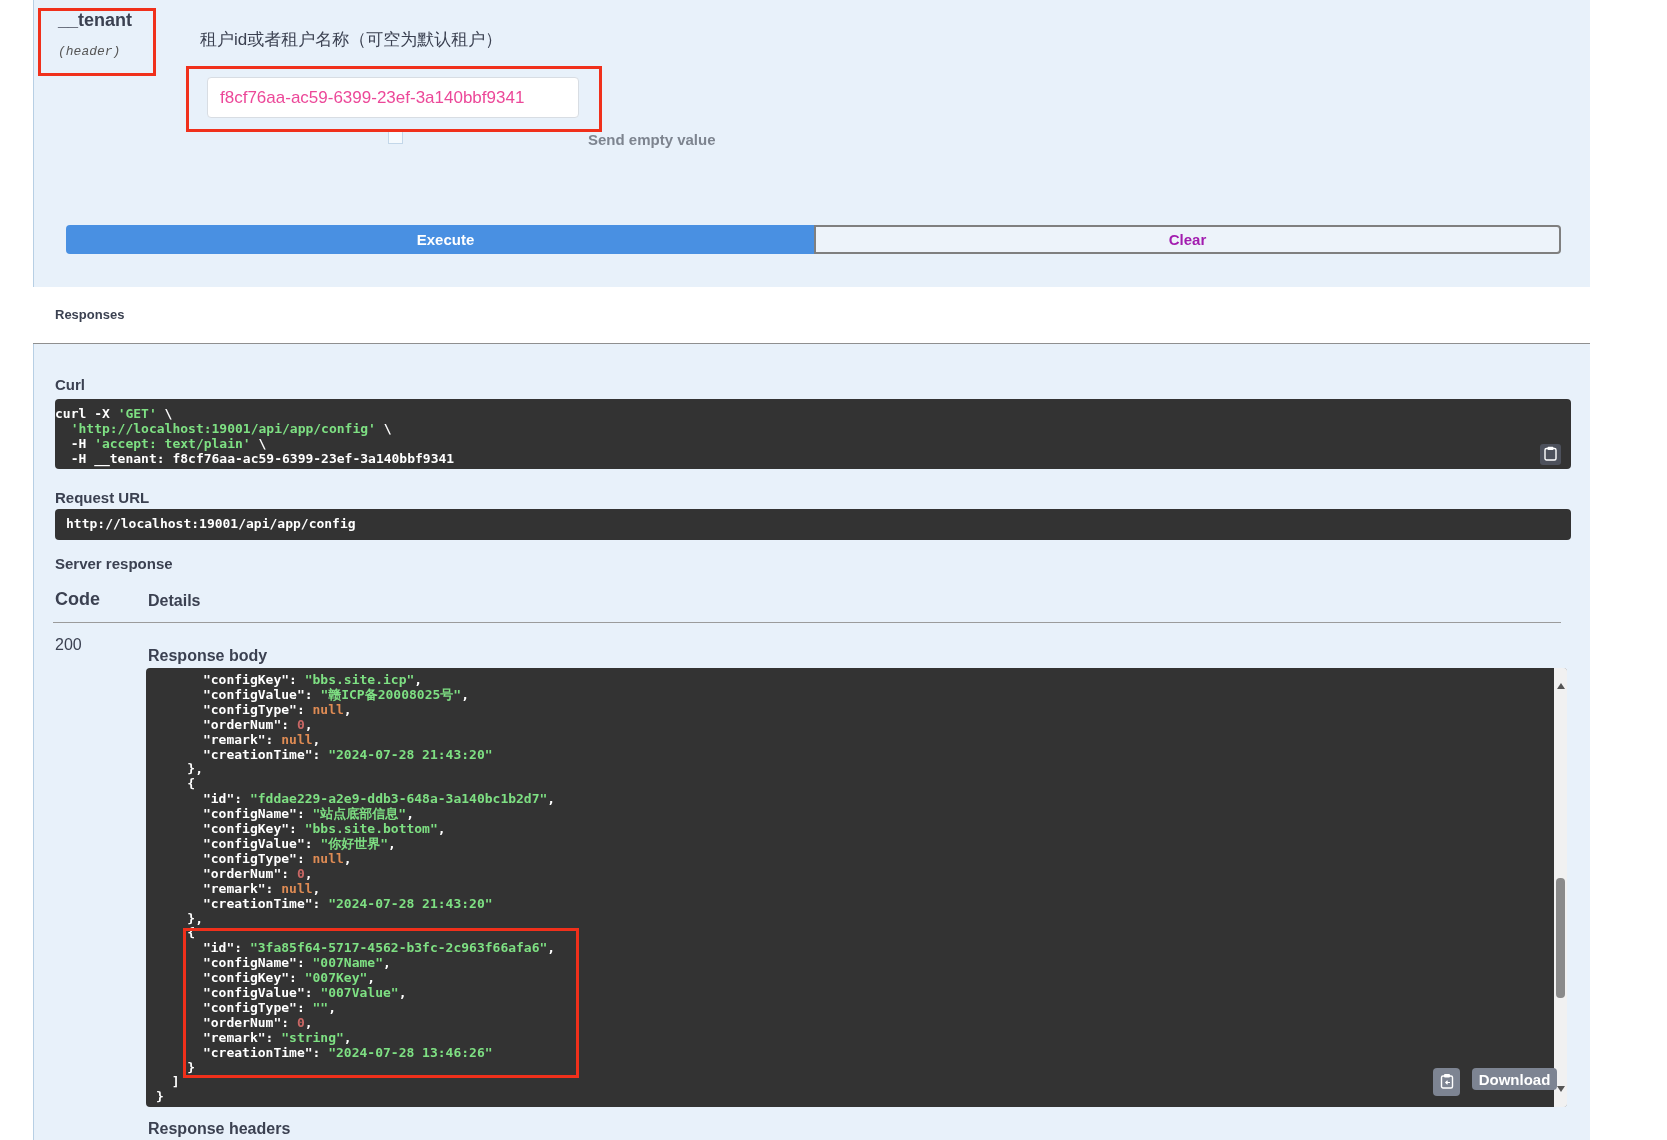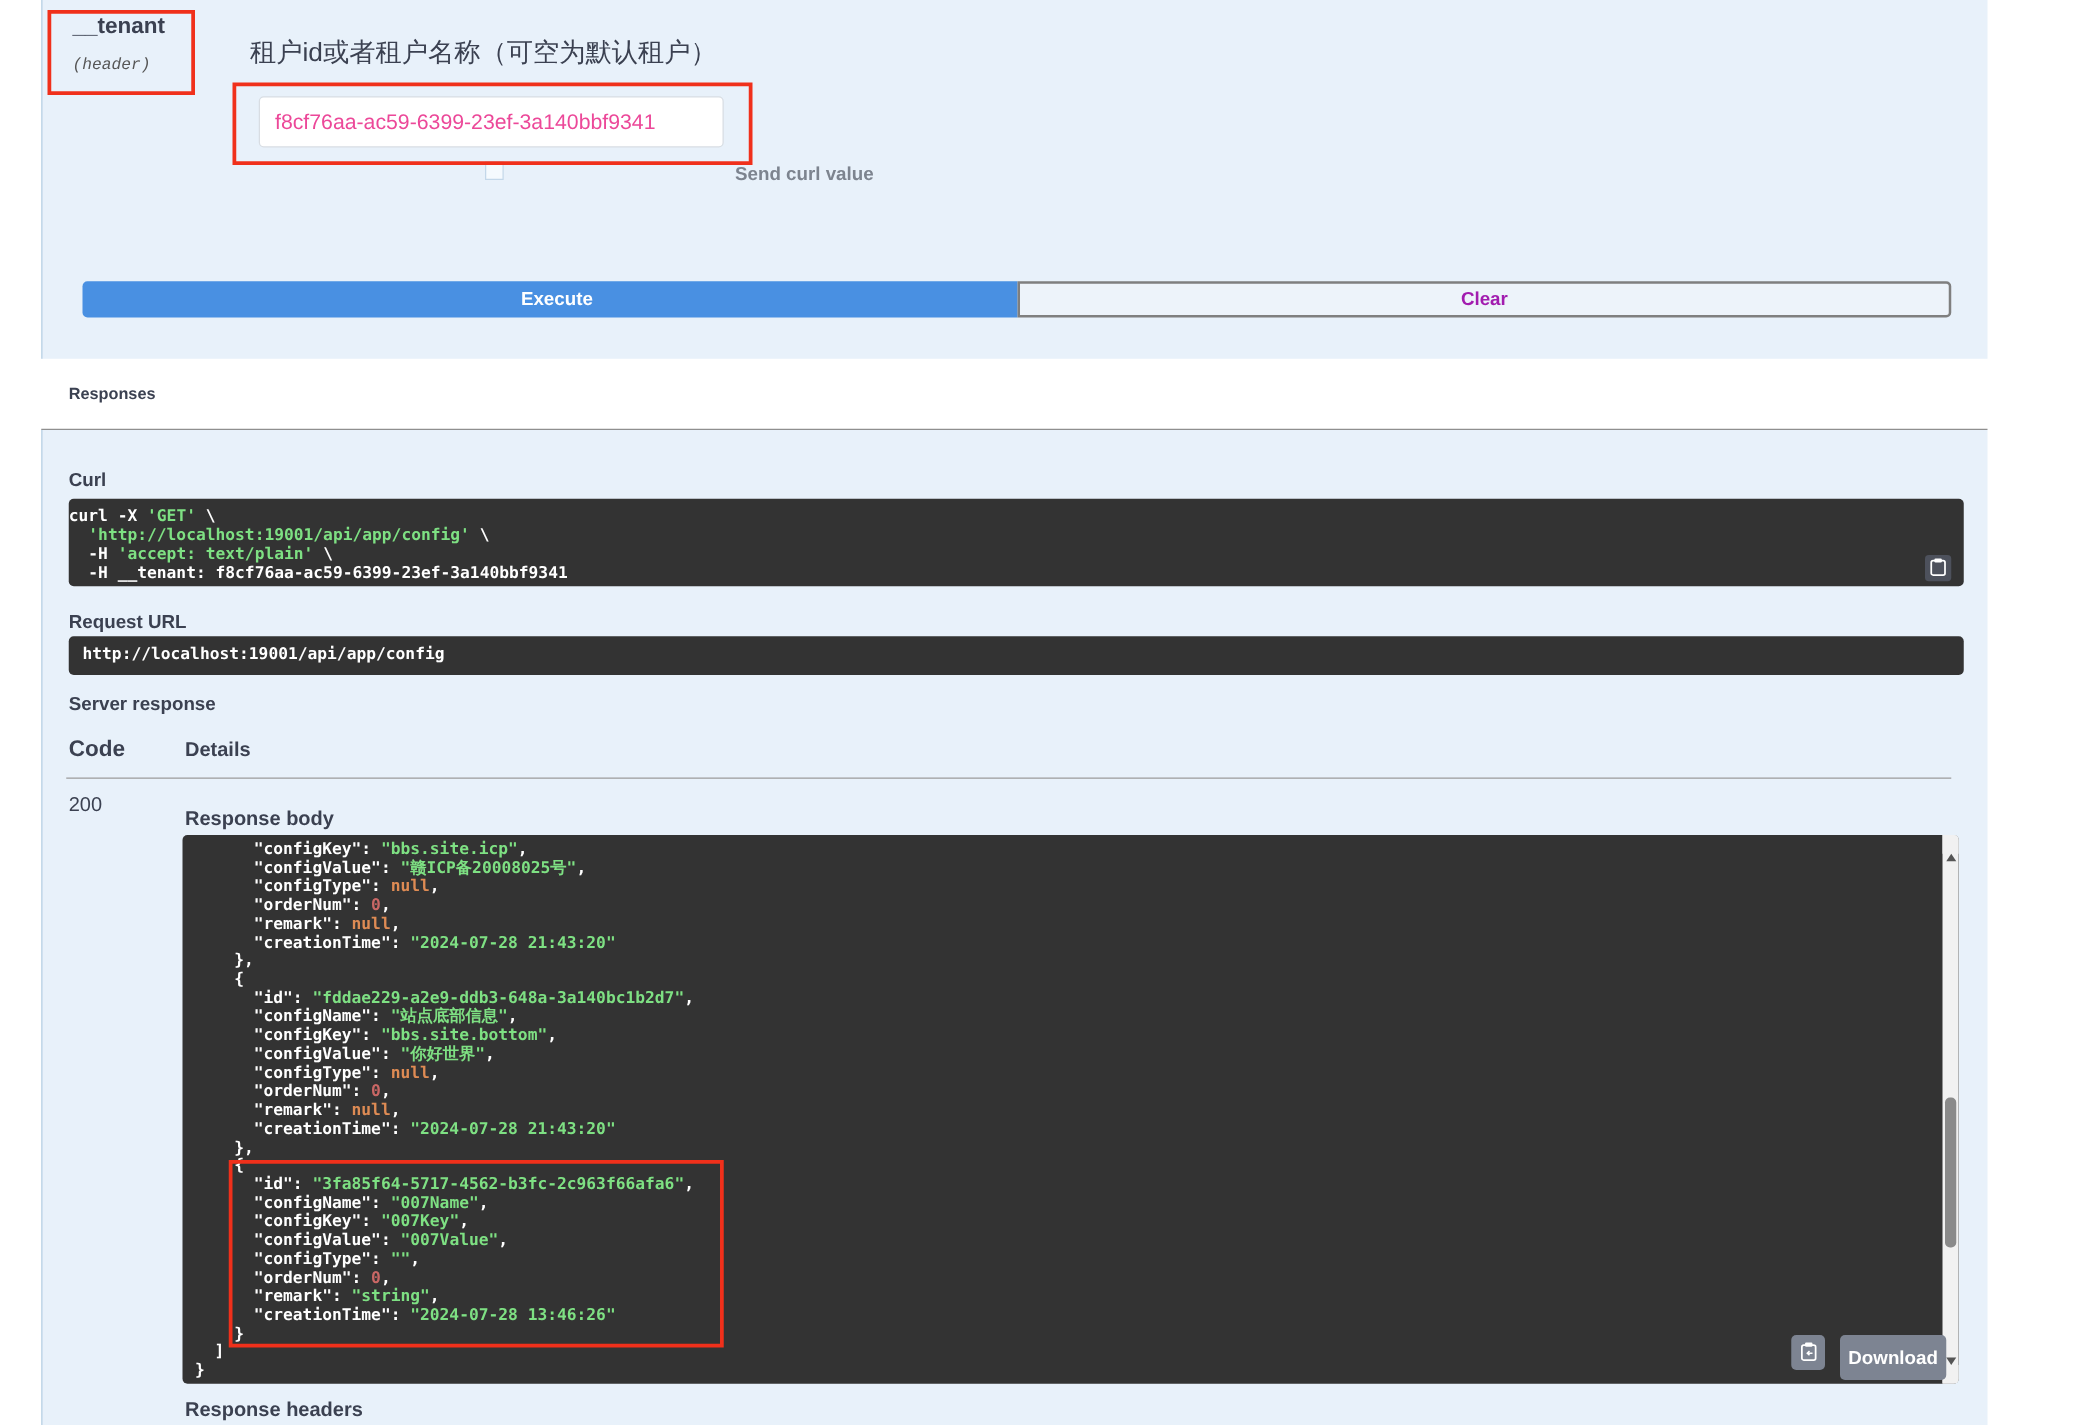--- a/index.html
+++ b/index.html
@@ -9,21 +9,21 @@
   .abs { position:absolute; }
 
   
   .blue-top    { left:33px; top:0;     width:1556px; height:287px; background:#e8f1fa; border-left:1px solid #b7cfe4; }
   .blue-bottom { left:33px; top:344px; width:1556px; height:796px; background:#e8f1fa; border-left:1px solid #b7cfe4; }
   .responses-divider { left:33px; top:343px; width:1557px; height:1px; background:#8f8f8f; }
 
   
   .param-name { left:58px; top:10px; font-size:18px; font-weight:bold; }
   .param-in   { left:58px; top:44px; font-family:"Liberation Mono", monospace; font-style:italic; font-size:13px; color:#565656;text-align:right; }
-  .param-desc { left:200px; top:28px; font-size:21px; }
+  .param-desc { left:200px; top:28px; font-size:17px; }
   .tenant-input { left:207px; top:77px; width:372px; height:41px; box-sizing:border-box;
                   border:1px solid #d8dde3; border-radius:4px; background:#fff;
                   font-family:"Liberation Sans", sans-serif; font-size:17px; color:#ec4899; padding:0 12px; outline:none; }
   .send-empty-checkbox { left:388px; top:129px; width:13px; height:13px; background:#f5fafe; border:1px solid #c3d7e9; }
   .send-empty-label { left:588px; top:131px; font-size:15px; font-weight:bold; color:#7d848f; }
 
   
   .execute-btn { left:66px; top:225px; width:748px; height:29px; background:#4990e2; border:none;
                  border-radius:4px 0 0 4px; color:#fff; font-weight:bold; font-size:15px;
                  font-family:"Liberation Sans", sans-serif; cursor:pointer;padding-left:17px; }
@@ -64,21 +64,21 @@
   
   .scrollbar { position:absolute; right:0; top:0; width:13px; height:439px; background:#f1f1f1; }
   .scroll-btn { position:absolute; left:0; width:13px; height:15px; background:#f1f1f1; border:none; padding:0; cursor:pointer; }
   .scroll-up { top:0; } .scroll-down { bottom:0; }
   .tri-up   { width:0; height:0; border-left:4px solid transparent; border-right:4px solid transparent; border-bottom:6px solid #555; margin:4px auto; }
   .tri-down { width:0; height:0; border-left:4px solid transparent; border-right:4px solid transparent; border-top:6px solid #555; margin:4px auto; }
   .scroll-thumb { position:absolute; left:2px; top:210px; width:9px; height:120px; background:#8a8a8a; border-radius:4px; cursor:pointer; }
 
   .resp-copy-btn { left:1433px; top:1068px; width:27px; height:28px; background:#7d8492; border:none; border-radius:4px;
                    display:flex; align-items:center; justify-content:center; cursor:pointer; padding:0; }
-  .download-btn  { left:1472px; top:1068px; width:85px; height:36px; background:#7d8492; border:none; border-radius:4px;
+  .download-btn  { left:1472px; top:1068px; width:85px; height:22px; background:#7d8492; border:none; border-radius:4px;
                    color:#fff; font-weight:bold; font-size:15px; font-family:"Liberation Sans", sans-serif; cursor:pointer; }
 
   .response-headers-label { left:148px; top:1120px; font-size:16px; font-weight:bold;text-align:center; }
 
   
   .ann { border:3px solid #f0301b; background:transparent; }
   .ann1 { left:38px;  top:8px;   width:112px; height:62px; }
   .ann2 { left:186px; top:66px;  width:410px; height:60px; }
   .ann3 { left:183px; top:928px; width:390px; height:144px; }
 </style>
@@ -89,21 +89,21 @@
 
   <div class="abs blue-top"></div>
   <div class="abs blue-bottom"></div>
   <div class="abs responses-divider"></div>
 
   <div class="abs param-name">__tenant</div>
   <div class="abs param-in">(header)</div>
   <div class="abs param-desc">租户id或者租户名称（可空为默认租户）</div>
   <input class="abs tenant-input" type="text" value="f8cf76aa-ac59-6399-23ef-3a140bbf9341" style="">
   <div class="abs send-empty-checkbox"></div>
-  <div class="abs send-empty-label">Send curl value</div>
+  <div class="abs send-empty-label">Send empty value</div>
 
   <button class="abs execute-btn">Execute</button>
   <button class="abs clear-btn">Clear</button>
 
   <div class="abs responses-title">Responses</div>
 
   <div class="abs sec-label curl-label">Curl</div>
   <div class="abs dark curl-block code">
       <div class="cl"><span class="tok-plain">curl -X </span><span class="tok-string">'GET'</span><span class="tok-plain"> \</span></div>
       <div class="cl"><span class="tok-plain">  </span><span class="tok-string">'http://localhost:19001/api/app/config'</span><span class="tok-plain"> \</span></div>

